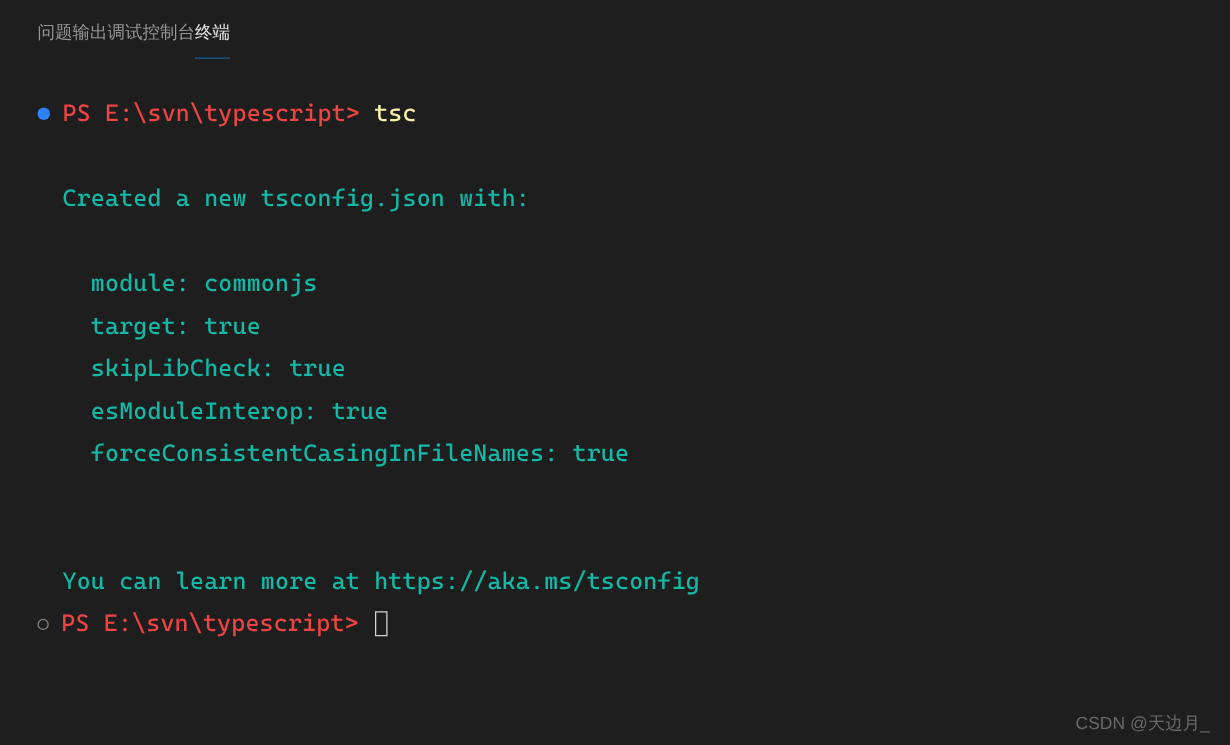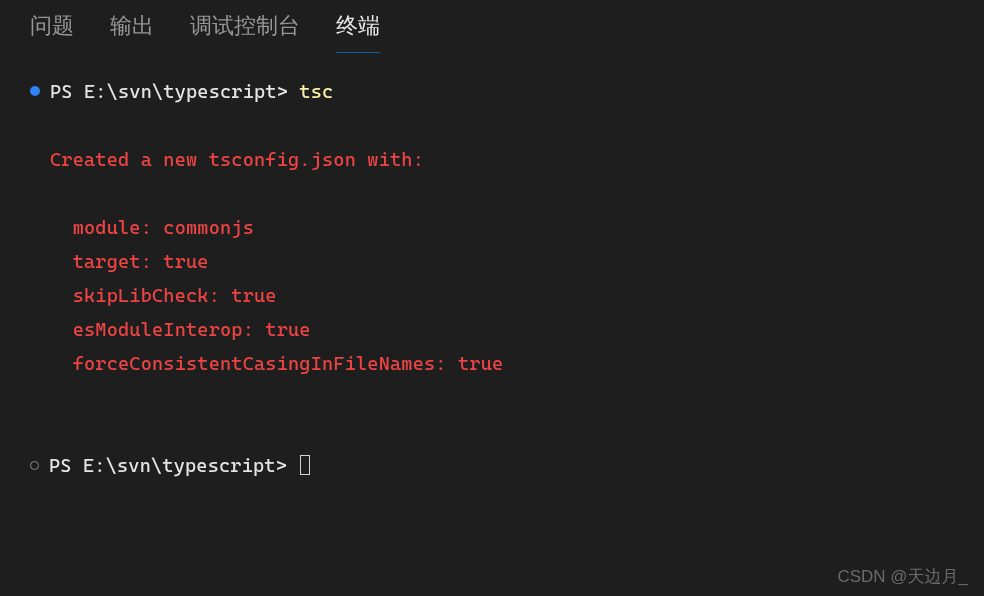--- a/index.html
+++ b/index.html
@@ -15,23 +15,22 @@
       width: 984px;
       height: 596px;
       overflow: hidden;
       position: relative;
     }
     .tabs {
       display: flex;
       padding: 0 0 0 30px;
       height: 52px;
       align-items: center;
-      gap: 36px;
       font-family: 'Microsoft YaHei', sans-serif;
-      font-size: 22px;
+      font-size: 14px;
     }
     .tab {
       color: #969696;
       cursor: pointer;
       padding: 12px 0;
       position: relative;
     }
     .tab.active {
       color: #e8e8e8;
     }
@@ -65,39 +64,39 @@
     }
     .bullet-filled {
       background: #2f81f7;
     }
     .bullet-hollow {
       width: 9px;
       height: 9px;
       border: 1.5px solid #888;
       background: transparent;
     }
-    .prompt { color: #e5e5e5; }
+    .prompt { color: #ef4444; }
     .cmd { color: #f9f1a5; }
     .opt { color: #868686; }
-    .out { color: #ef4444; }
+    .out { color: #14b8a6; }
     .indent { padding-left: 20px; }
     .cursor-box {
       display: inline-block;
       width: 10px;
       height: 20px;
       border: 1.5px solid #d4d4d4;
       vertical-align: middle;
       margin-left: 2px;
     }
     .watermark {
       position: absolute;
       bottom: 8px;
       right: 16px;
       font-family: 'Microsoft YaHei', sans-serif;
-      font-size: 17px;
+      font-size: 14px;
       color: #6a6a6a;
     }
     .spacer { height: 34px; }
   </style>
 </head>
 <body>
 
 <div class="tabs">
   <div class="tab">问题</div>
   <div class="tab">输出</div>
@@ -125,19 +124,22 @@
     <span class="out">  skipLibCheck: true</span>
   </div>
   <div class="line indent">
     <span class="out">  esModuleInterop: true</span>
   </div>
   <div class="line indent">
     <span class="out">  forceConsistentCasingInFileNames: true</span>
   </div>
   <div class="spacer"></div>
   <div class="spacer"></div>
+  <div class="line indent">
+    <span class="out">You can learn more at https://aka.ms/tsconfig</span>
+  </div>
   <div class="line">
     <span class="bullet bullet-hollow"></span>
     <span class="prompt">PS E:\svn\typescript&gt; </span><span class="cursor-box"></span>
   </div>
 </div>
 
 <div class="watermark">CSDN @天边月_</div>
 
 </body></html>

